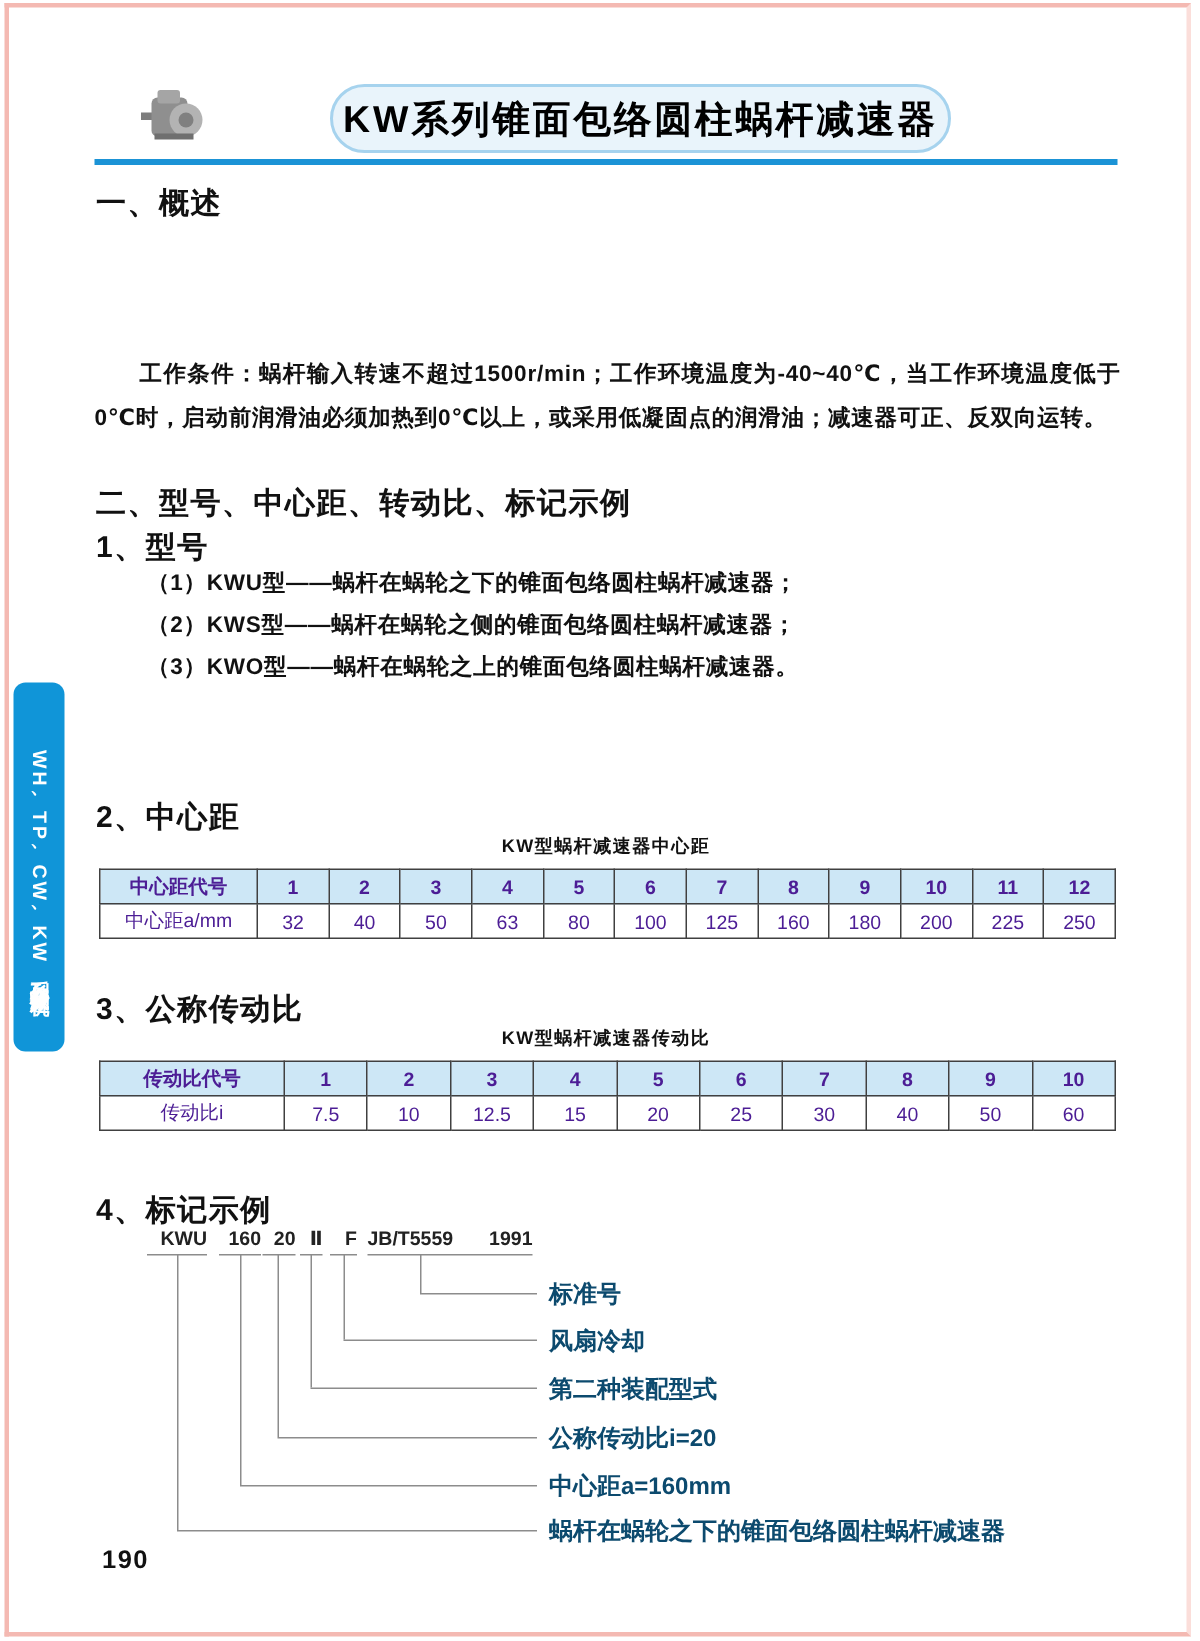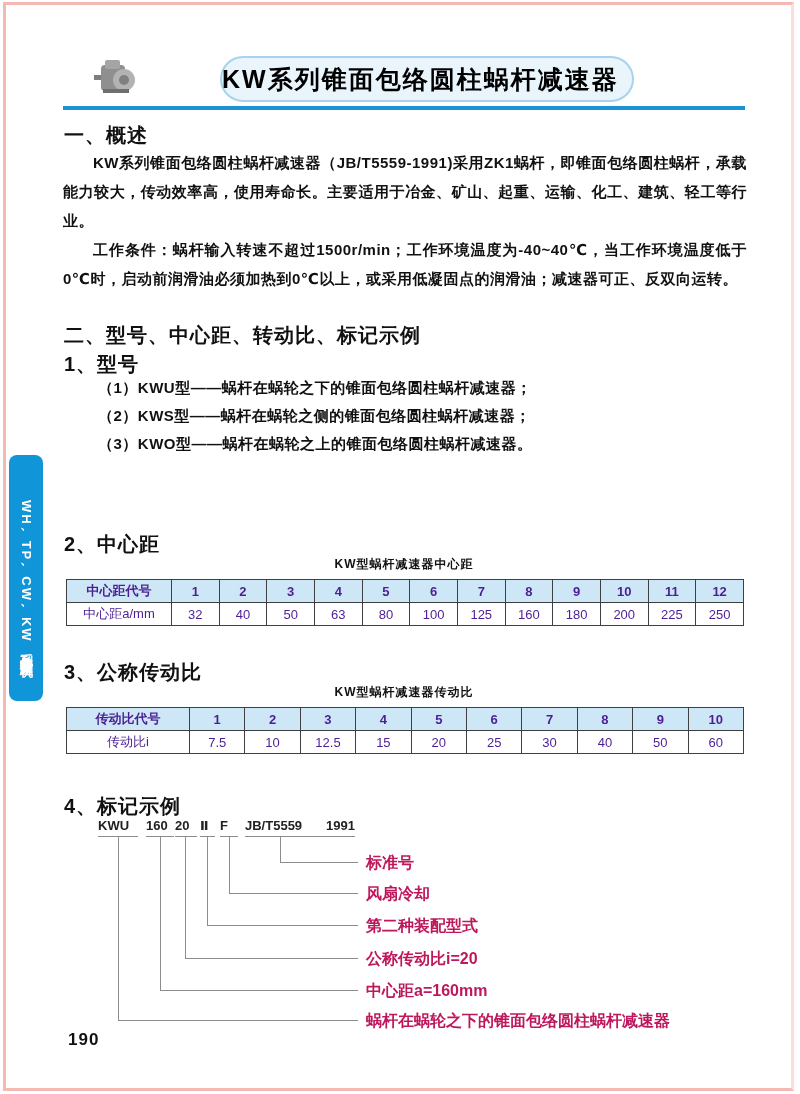--- a/index.html
+++ b/index.html
@@ -4,21 +4,21 @@
 <style>
   html,body{margin:0;padding:0;background:#fff;}
   .page{position:relative;width:800px;height:1094px;background:#ffffff;overflow:hidden;
         font-family:"Liberation Sans","DejaVu Sans",sans-serif;color:#111;}
   .frame{position:absolute;left:3px;top:2px;right:6px;bottom:3px;
          border:3px solid #f4b9b2;border-right-color:#fbdeda;pointer-events:none;}
   
   .product-img{position:absolute;left:93px;top:56px;width:44px;height:42px;}
   .title-pill{position:absolute;left:220px;top:56px;width:410px;height:42px;
               background:#e9f4fb;border:2px solid #a6d3ee;border-radius:24px;
-              display:flex;align-items:center;
+              display:flex;align-items:center;justify-content:center;
               font-size:25px;font-weight:bold;letter-spacing:2px;color:#000;}
   .header-rule{position:absolute;left:63px;top:106px;width:682px;height:4px;background:#1b93d6;}
   
   .sidebar-tab{position:absolute;left:9px;top:455px;width:34px;height:246px;background:#1095d8;
                border-radius:8px;display:flex;align-items:center;justify-content:center;}
   .sidebar-tab span{writing-mode:vertical-rl;text-orientation:mixed;color:#fff;
                     font-size:13px;font-weight:bold;letter-spacing:2px;white-space:nowrap;}
   
   .h1{position:absolute;left:64px;font-size:20px;font-weight:600;letter-spacing:1px;}
   .para{position:absolute;left:63px;width:684px;font-size:15px;font-weight:600;
@@ -29,25 +29,25 @@
   
   .data-table{position:absolute;left:66px;border-collapse:collapse;table-layout:fixed;
               width:678px;font-size:13px;background:#fff;}
   .data-table td{border:1px solid #404040;text-align:center;height:22px;padding:0;color:#4c1d95;}
   .data-table tr.hdr td{background:#cde7f6;font-weight:600;}
   #table-cd td.lab{width:104px;}
   #table-ratio td.lab{width:122px;}
   
   .diagram{position:absolute;left:90px;top:818px;width:650px;height:220px;}
   .code-seg{position:absolute;top:0;height:18px;border-bottom:1px solid #8c8c8c;
-            font-size:13px;font-weight:600;color:#222;text-align:left;line-height:16px;}
+            font-size:13px;font-weight:600;color:#222;text-align:right;line-height:16px;}
   .code-split{display:flex;justify-content:space-between;}
   .vline{position:absolute;width:1px;background:#8c8c8c;top:18px;}
   .hline{position:absolute;height:1px;background:#8c8c8c;}
-  .dlabel{position:absolute;left:276px;font-size:16px;font-weight:600;white-space:nowrap;color:#be185d;}
+  .dlabel{position:absolute;left:276px;font-size:16px;font-weight:600;white-space:nowrap;color:#0c4a6e;}
   .page-num{position:absolute;left:68px;top:1030px;font-size:17px;font-weight:bold;letter-spacing:1px;}
 </style>
 </head>
 <body>
 
 <div class="page">
   <div class="frame"></div>
 
   <div class="product-img">
     <svg width="44" height="42" viewBox="0 0 44 42">
@@ -62,21 +62,20 @@
   <div class="title-pill">
     <span>KW系列锥面包络圆柱蜗杆减速器</span>
   </div>
   <div class="header-rule"></div>
 
   <div class="sidebar-tab">
     <span>WH、TP、CW、KW系列蜗杆减速机</span>
   </div>
 
   <div class="h1" style="top:122px">一、概述</div>
-  <div class="para" style="top:148px">KW系列锥面包络圆柱蜗杆减速器（JB/T5559-1991)采用ZK1蜗杆，即锥面包络圆柱蜗杆，承载能力较大，传动效率高，使用寿命长。主要适用于冶金、矿山、起重、运输、化工、建筑、轻工等行业。</div>
   <div class="para" style="top:235px">工作条件：蜗杆输入转速不超过1500r/min；工作环境温度为-40~40℃，当工作环境温度低于0℃时，启动前润滑油必须加热到0℃以上，或采用低凝固点的润滑油；减速器可正、反双向运转。</div>
 
   <div class="h1" style="top:322px">二、型号、中心距、转动比、标记示例</div>
   <div class="h1" style="top:351px">1、型号</div>
   <div class="mline" style="top:379px">（1）KWU型——蜗杆在蜗轮之下的锥面包络圆柱蜗杆减速器；</div>
   <div class="mline" style="top:407px">（2）KWS型——蜗杆在蜗轮之侧的锥面包络圆柱蜗杆减速器；</div>
   <div class="mline" style="top:435px">（3）KWO型——蜗杆在蜗轮之上的锥面包络圆柱蜗杆减速器。</div>
 
   <div class="h1" style="top:531px">2、中心距</div>
   <div class="tbl-title" style="top:556px">KW型蜗杆减速器中心距</div>

